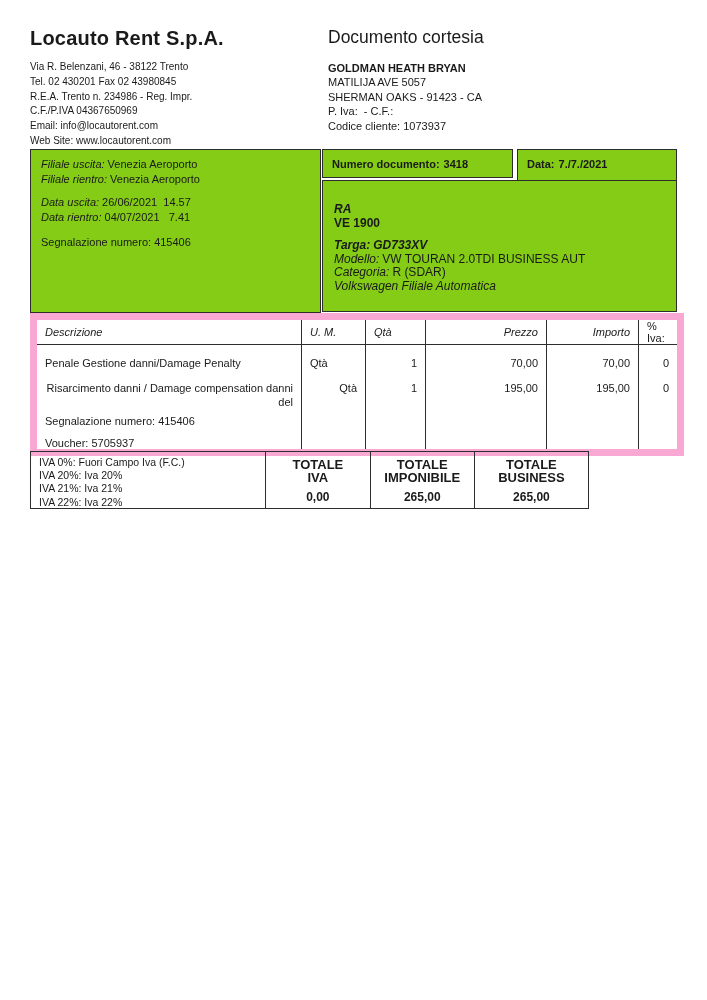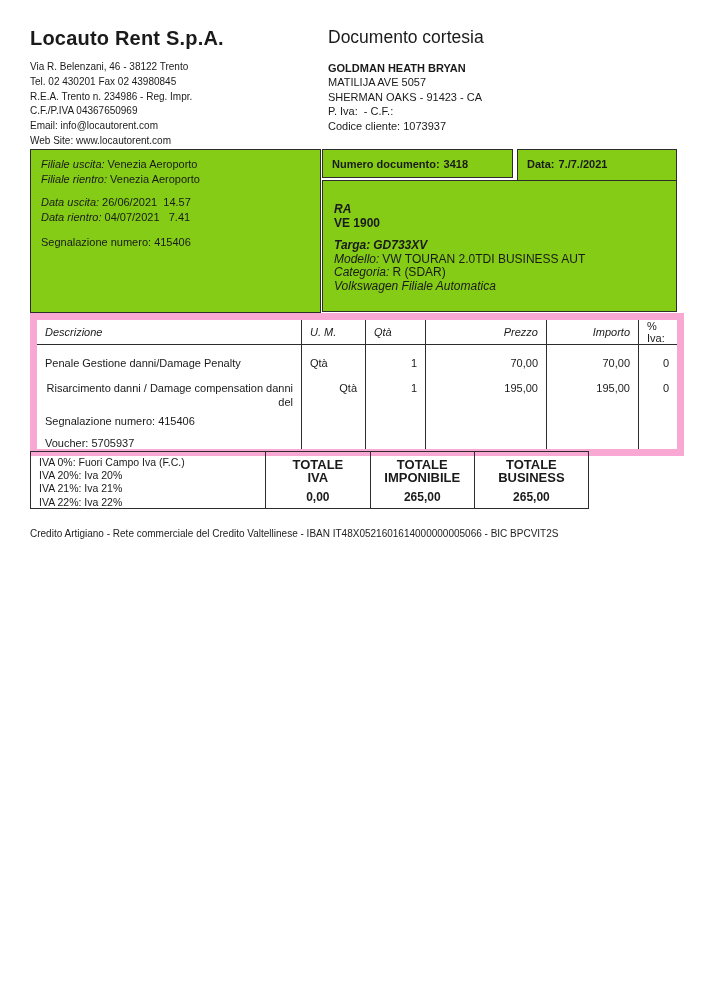--- a/index.html
+++ b/index.html
@@ -217,15 +217,14 @@
       <div class="t-lab">IMPONIBILE</div>
       <div class="t-val">265,00</div>
     </div>
     <div class="t-box w3">
       <div class="t-lab">TOTALE</div>
       <div class="t-lab">BUSINESS</div>
       <div class="t-val">265,00</div>
     </div>
   </div>
 
-  <div class="bankline">Credito Artigiano - Rete commerciale del Credito Valtellinese - IBAN IT48X0521601614000000005066 - BIC BPCVIT2S</div>
 
 </div>
 
 </body></html>

